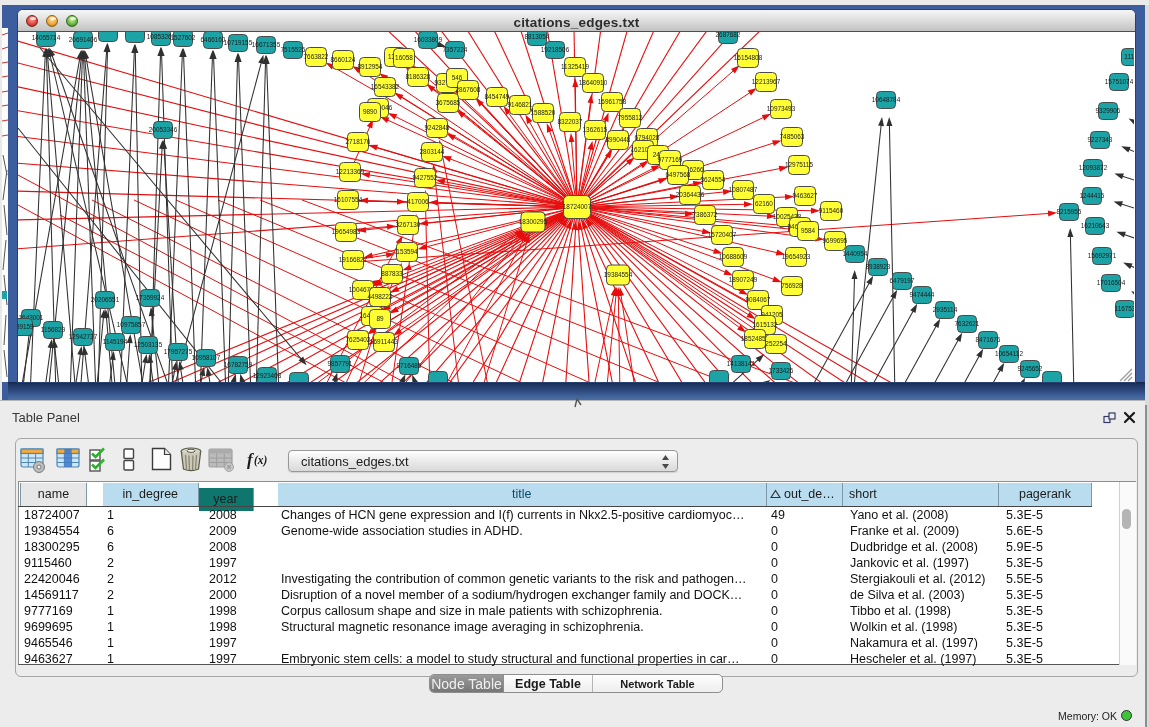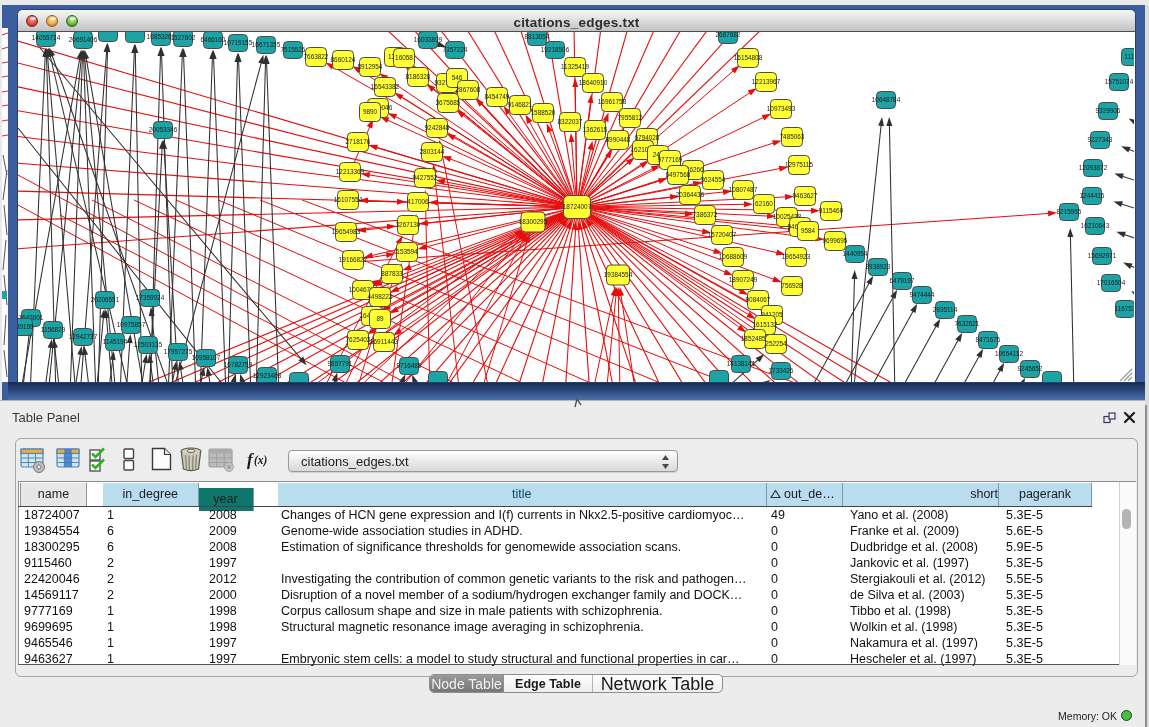--- a/index.html
+++ b/index.html
@@ -823,21 +823,21 @@
 <div class="abs" style="left:277.5px;top:483px;width:489.5px;height:23px;background:#b9dcee;border-right:1px solid #7d99a8;border-left:none;font-size:12.5px;color:#0c4a6e">
     <span style="position:absolute;left:0;right:0;top:4px;text-align:center">title</span>
   </div>
 <div class="abs" style="left:767px;top:483px;width:76px;height:23px;background:#b9dcee;border-right:1px solid #7d99a8;border-left:none;font-size:12.5px;color:#1c1c1c">
     <svg style="position:absolute;left:3px;top:6px" width="11" height="10" viewBox="0 0 11 10">
       <path d="M5.5 1.5 L10 8.5 L1 8.5 z" fill="none" stroke="#333" stroke-width="1.2"></path>
     </svg>
     <span style="position:absolute;left:17px;top:4px">out_de…</span>
   </div>
 <div class="abs" style="left:843px;top:483px;width:156px;height:23px;background:#b9dcee;border-right:1px solid #7d99a8;border-left:none;font-size:12.5px;color:#1c1c1c">
-    <span style="position:absolute;left:12px;right:0;top:4px;text-align:right">short</span>
+    <span style="position:absolute;left:6px;right:0;top:4px;text-align:left">short</span>
   </div>
 <div class="abs" style="left:999px;top:483px;width:93px;height:23px;background:#b9dcee;border-right:1px solid #7d99a8;border-left:none;font-size:12.5px;color:#1c1c1c">
     <span style="position:absolute;left:0;right:0;top:4px;text-align:center">pagerank</span>
   </div>
 <div class="abs" style="left:18px;top:506px;width:1074px;height:1px;background:#444"></div>
 <div class="abs" style="left:0;top:508.0px;width:1120px;height:16px;font-size:12.5px;color:#111;white-space:nowrap">
     <span style="position:absolute;left:24px;top:0">18724007</span>
     <span style="position:absolute;left:107px;top:0">1</span>
     <span style="position:absolute;left:209px;top:0">2008</span>
     <span style="position:absolute;left:281px;top:0">Changes of HCN gene expression and I(f) currents in Nkx2.5-positive cardiomyoc…</span>
@@ -851,21 +851,20 @@
     <span style="position:absolute;left:209px;top:0">2009</span>
     <span style="position:absolute;left:281px;top:0">Genome-wide association studies in ADHD.</span>
     <span style="position:absolute;left:771px;top:0">0</span>
     <span style="position:absolute;left:850px;top:0">Franke et al. (2009)</span>
     <span style="position:absolute;left:1006px;top:0">5.6E-5</span>
   </div>
 <div class="abs" style="left:0;top:539.9px;width:1120px;height:16px;font-size:12.5px;color:#111;white-space:nowrap">
     <span style="position:absolute;left:24px;top:0">18300295</span>
     <span style="position:absolute;left:107px;top:0">6</span>
     <span style="position:absolute;left:209px;top:0">2008</span>
-    <span style="position:absolute;left:281px;top:0">Estimation of significance thresholds for genomewide association scans.</span>
     <span style="position:absolute;left:771px;top:0">0</span>
     <span style="position:absolute;left:850px;top:0">Dudbridge et al. (2008)</span>
     <span style="position:absolute;left:1006px;top:0">5.9E-5</span>
   </div>
 <div class="abs" style="left:0;top:555.9px;width:1120px;height:16px;font-size:12.5px;color:#111;white-space:nowrap">
     <span style="position:absolute;left:24px;top:0">9115460</span>
     <span style="position:absolute;left:107px;top:0">2</span>
     <span style="position:absolute;left:209px;top:0">1997</span>
     <span style="position:absolute;left:771px;top:0">0</span>
     <span style="position:absolute;left:850px;top:0">Jankovic et al. (1997)</span>
@@ -922,15 +921,15 @@
     <span style="position:absolute;left:281px;top:0">Embryonic stem cells: a model to study structural and functional properties in car…</span>
     <span style="position:absolute;left:771px;top:0">0</span>
     <span style="position:absolute;left:850px;top:0">Hescheler et al. (1997)</span>
     <span style="position:absolute;left:1006px;top:0">5.3E-5</span>
   </div>
 <div class="abs" style="left:1119px;top:482px;width:17px;height:183px;background:#fafafa;border-left:1px solid #d0d0d0"></div>
 <div class="abs" style="left:1122px;top:509px;width:9px;height:20px;background:#b4b4b4;border-radius:5px"></div>
 <div class="abs" style="left:429px;top:674px;width:294px;height:19px;border:1px solid #8e8e8e;border-radius:5px;background:linear-gradient(#fefefe,#eeeeee);overflow:hidden;display:flex">
 <div style="width:74px;height:100%;background:linear-gradient(#9a9a9a,#767676);color:#f0f0f0;font-size:14px;text-align:center;line-height:18px;border-right:1px solid #8e8e8e">Node Table</div>
 <div style="width:89px;height:100%;color:#1a1a1a;font-size:12.5px;font-weight:700;text-align:center;line-height:18px;border-right:1px solid #b5b5b5">Edge Table</div>
-<div style="flex:1;color:#1a1a1a;font-size:18px;font-weight:400;text-align:center;line-height:18px">Network Table</div>
+<div style="flex:1;color:#1a1a1a;font-size:11px;font-weight:700;text-align:center;line-height:18px">Network Table</div>
 </div>
 <div class="abs" style="left:1020px;top:710px;width:97px;text-align:right;font-size:10.5px;color:#222">Memory: OK</div>
 <div class="abs" style="left:1121px;top:710px;width:11px;height:11px;border-radius:50%;background:#3ec43a;border:1px solid #333"></div>
 </body></html>

